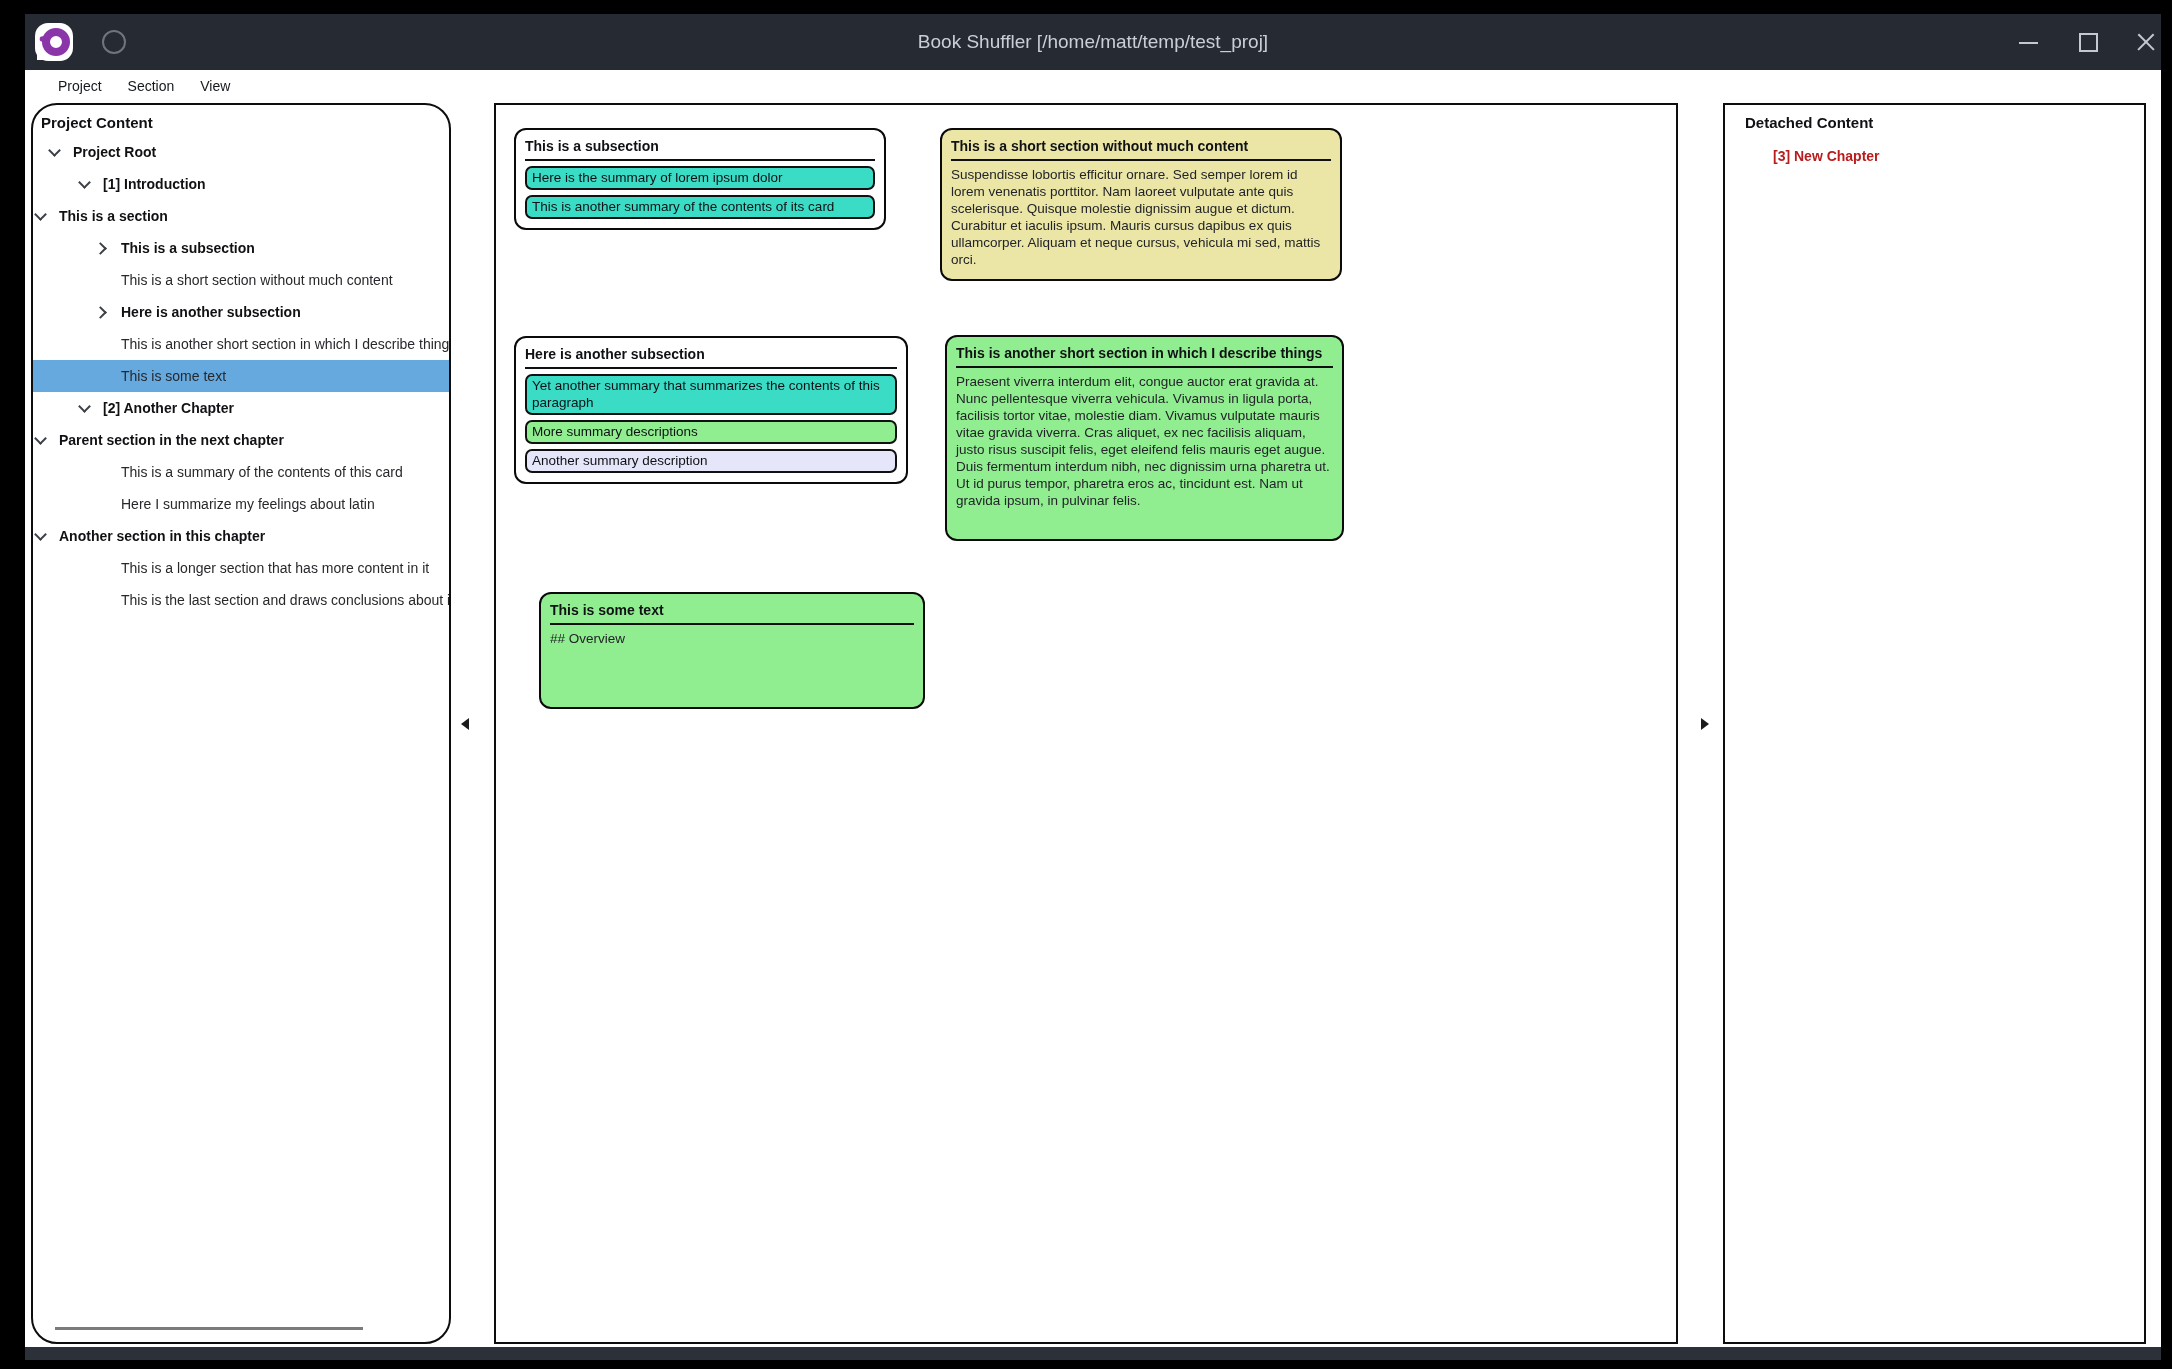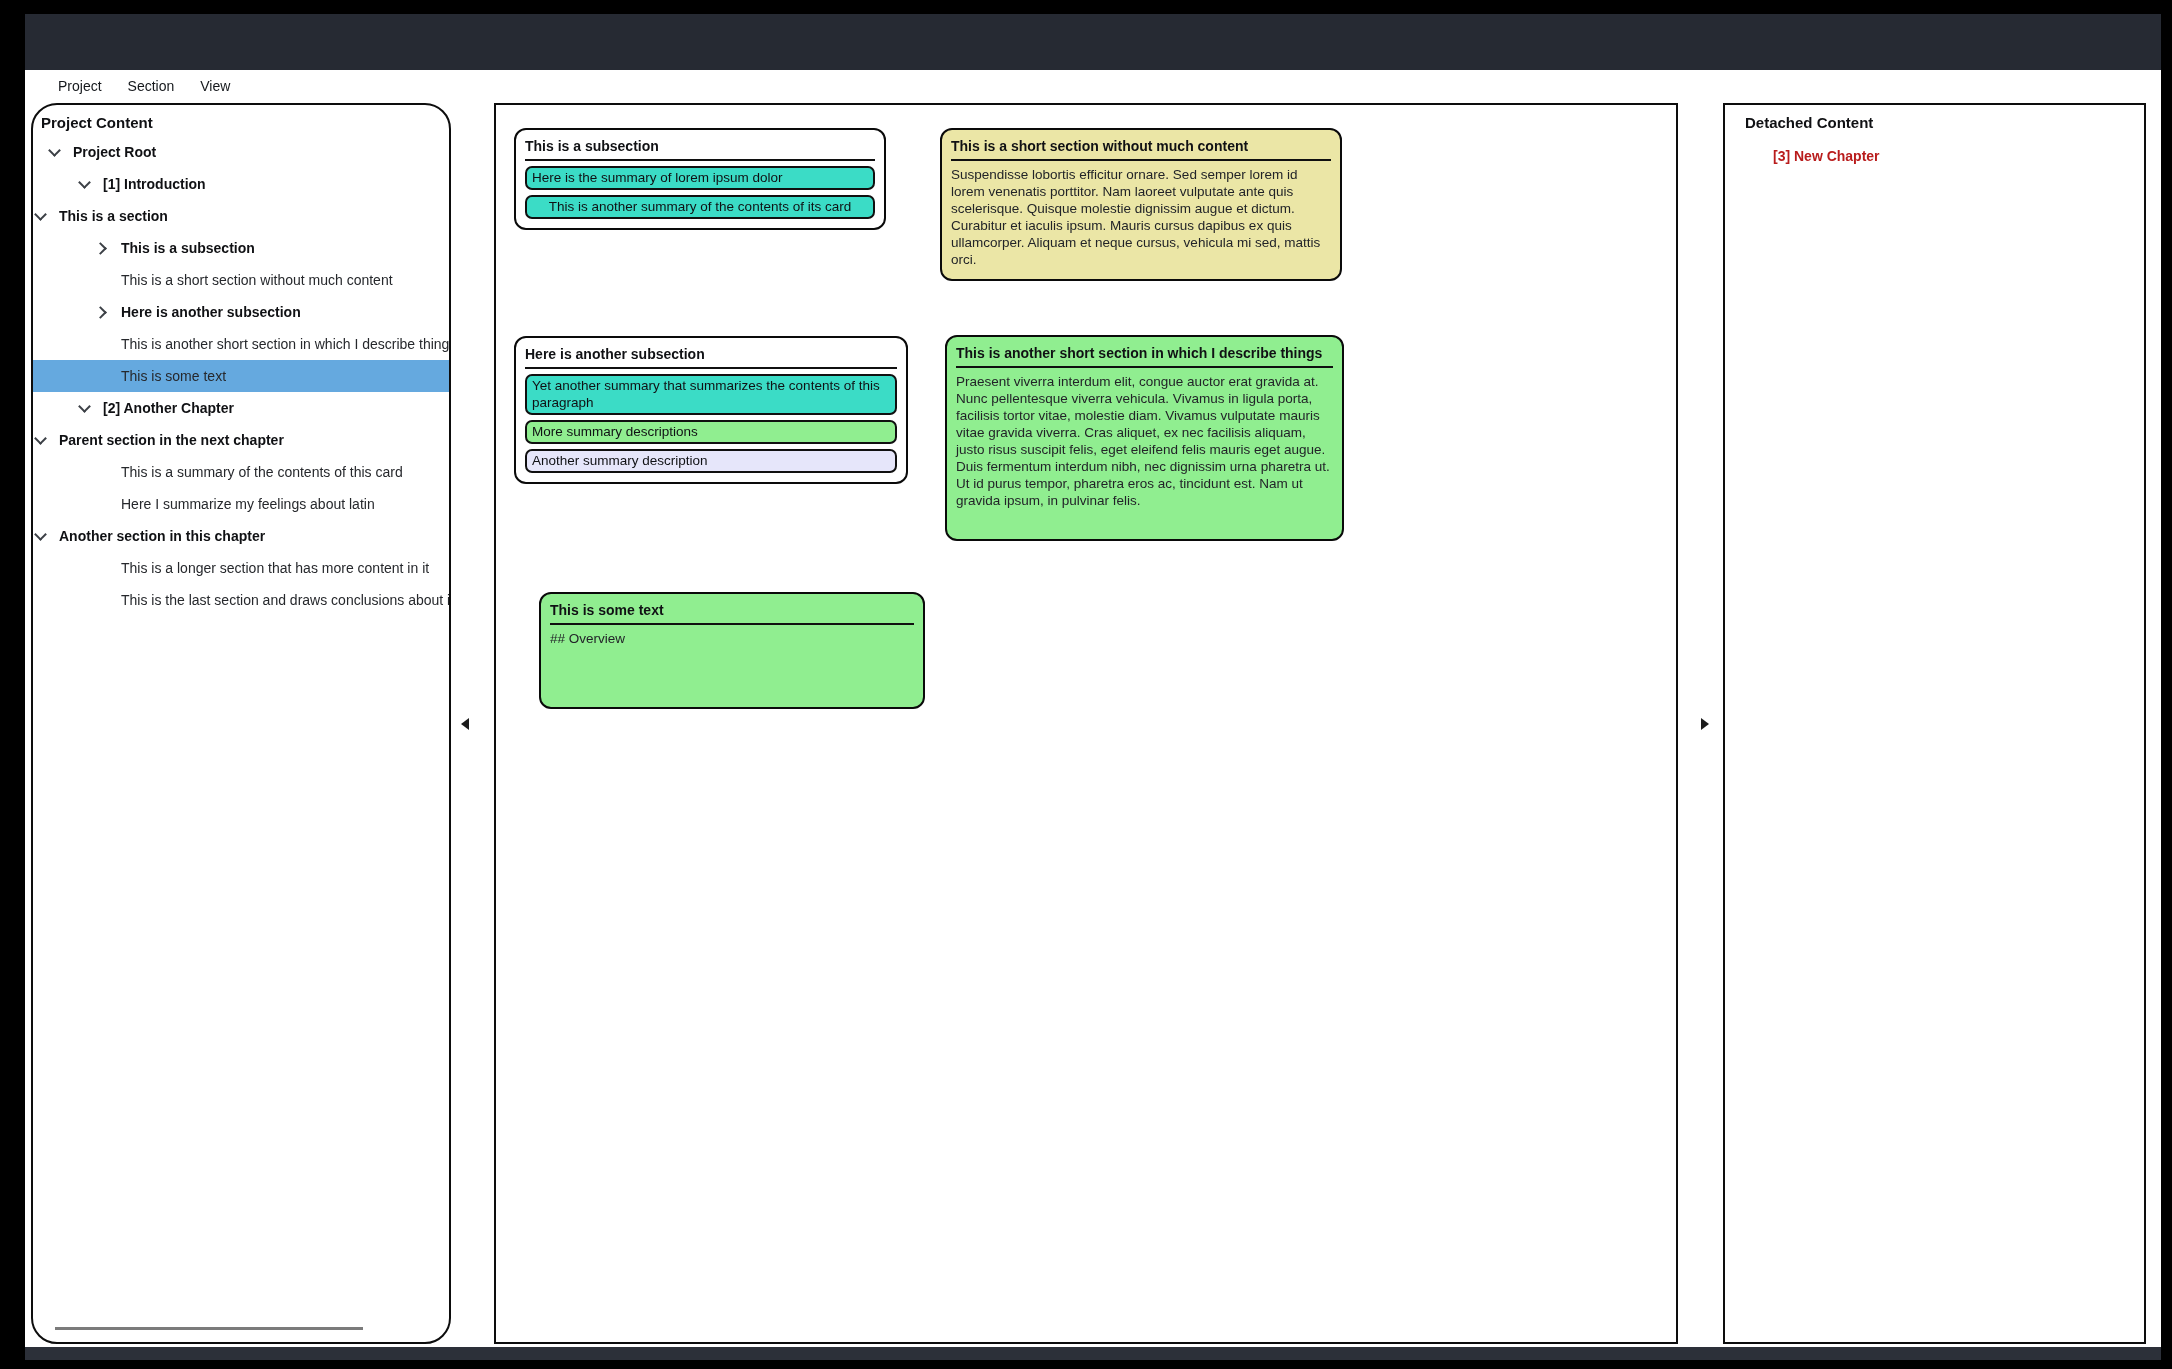--- a/index.html
+++ b/index.html
@@ -67,20 +67,35 @@
   .detached-item{font-size:14px;font-weight:700;color:#b91c1c;padding-left:48px;margin-top:10px;line-height:24px;}
 
   
   .bottomstrip{position:absolute;left:0;bottom:0;width:100%;height:13px;background:#2c3039;}
 </style>
 </head>
 <body>
 
 <div class="window">
 
+  <div class="titlebar">
+    <div class="appicon">
+      <svg viewBox="0 0 40 40" width="40" height="40">
+        <rect x="1" y="1" width="38" height="38" rx="13" fill="#ffffff"></rect>
+        <path d="M3 26 L3 38 L15 38 Z" fill="#ffffff"></path>
+        <circle cx="22" cy="20" r="10" fill="none" stroke="#8a35a8" stroke-width="8"></circle>
+        <circle cx="8.5" cy="17" r="2.8" fill="#8a35a8"></circle>
+      </svg>
+    </div>
+    <div class="circle-icon"></div>
+    <div class="wtitle">Book Shuffler [/home/matt/temp/test_proj]</div>
+    <div class="ctl ctl-min"></div>
+    <div class="ctl ctl-max"></div>
+    <div class="ctl ctl-close"></div>
+  </div>
 
   <div class="menubar">
     <div class="menu-item">Project</div>
     <div class="menu-item">Section</div>
     <div class="menu-item">View</div>
   </div>
 
   <div class="central">
 
     <div class="panel panel-left">
@@ -151,21 +166,21 @@
     </div>
 
     <div class="handle handle-left"></div>
 
     <div class="panel panel-main">
 
       <div class="card" style="left: 18px; top: 23px; width: 372px; background: rgb(255, 255, 255);">
         <div class="card-title">This is a subsection</div>
         <hr class="rule">
         <div class="chip" style="background: rgb(59, 220, 198);">Here is the summary of lorem ipsum dolor</div>
-        <div class="chip" style="background: rgb(59, 220, 198); text-align: center;">This is another summary of the contents of its card</div>
+        <div class="chip" style="background: rgb(59, 220, 198);">This is another summary of the contents of its card</div>
       </div>
 
       <div class="card" style="left: 444px; top: 23px; width: 402px; min-height: 153px; background: rgb(235, 230, 166);">
         <div class="card-title">This is a short section without much content</div>
         <hr class="rule">
         <div class="card-body">Suspendisse lobortis efficitur ornare. Sed semper lorem id lorem venenatis porttitor. Nam laoreet vulputate ante quis scelerisque. Quisque molestie dignissim augue et dictum. Curabitur et iaculis ipsum. Mauris cursus dapibus ex quis ullamcorper. Aliquam et neque cursus, vehicula mi sed, mattis orci.</div>
       </div>
 
       <div class="card" style="left: 18px; top: 231px; width: 394px; background: rgb(255, 255, 255);">
         <div class="card-title">Here is another subsection</div>

